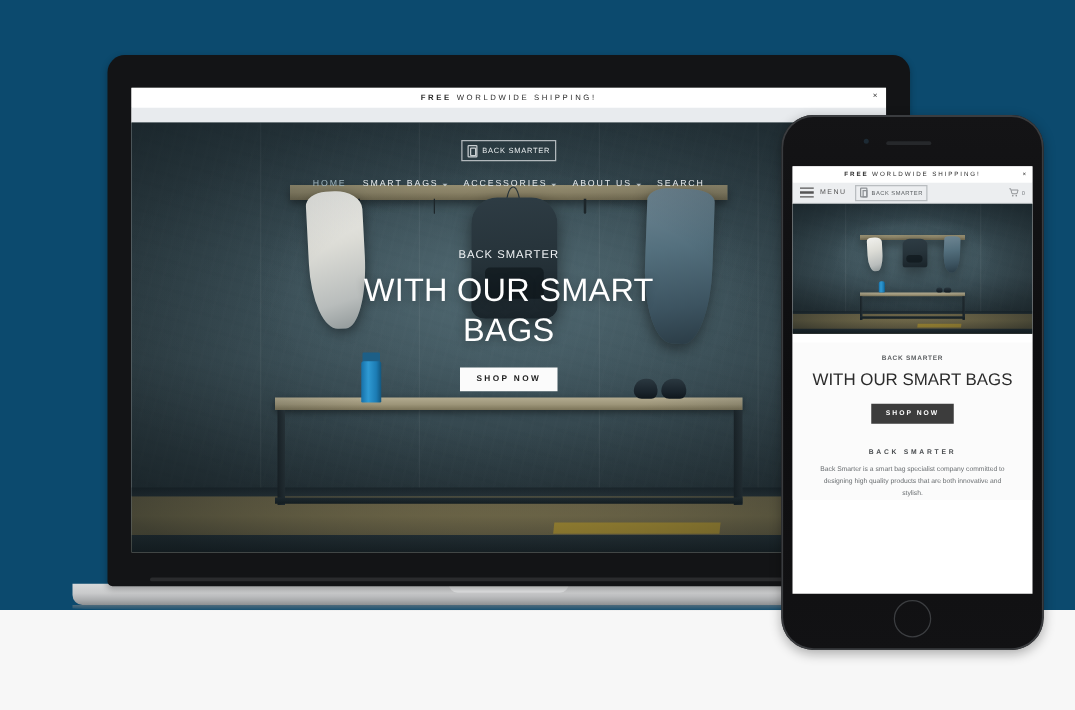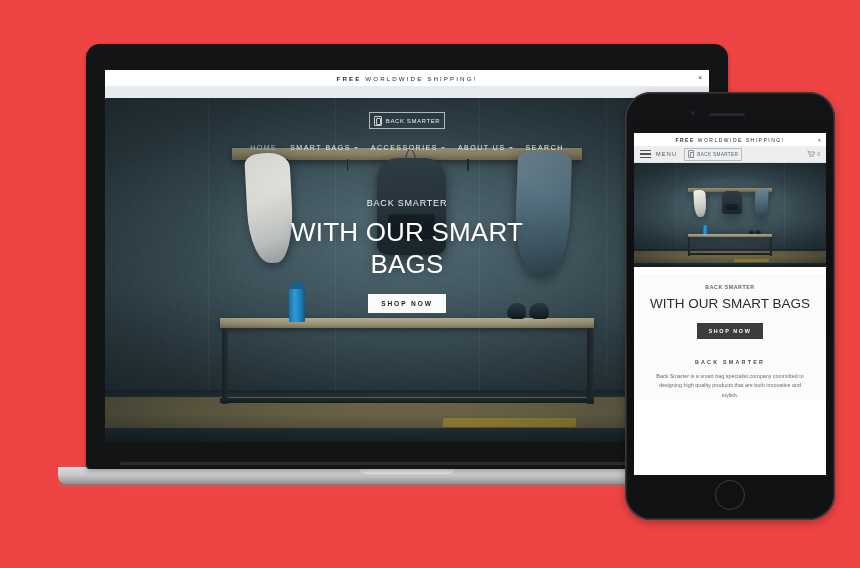--- a/index.html
+++ b/index.html
@@ -2,21 +2,21 @@
 <html><head>
 <meta charset="utf-8">
 <style>
   * { box-sizing: border-box; margin: 0; padding: 0; }
   html, body {
     width: 860px; height: 568px;
     background: #f7f7f7;
     font-family: "Liberation Sans", sans-serif;
     overflow: hidden;
   }
-  #stage { position: relative; width: 860px; height: 568px; background: #ef4444; }
+  #stage { position: relative; width: 860px; height: 488px; background: #0c4a6e; }
 
   
   #laptop { position: absolute; left: 86px; top: 44px; width: 642px; height: 430px; }
   .lid {
     position: absolute; left: 0; top: 0; width: 642px; height: 425px;
     background: #131416;
     border-radius: 14px 14px 4px 4px;
     box-shadow: 0 2px 5px rgba(0,0,0,0.28);
   }
   .lid-inner {

